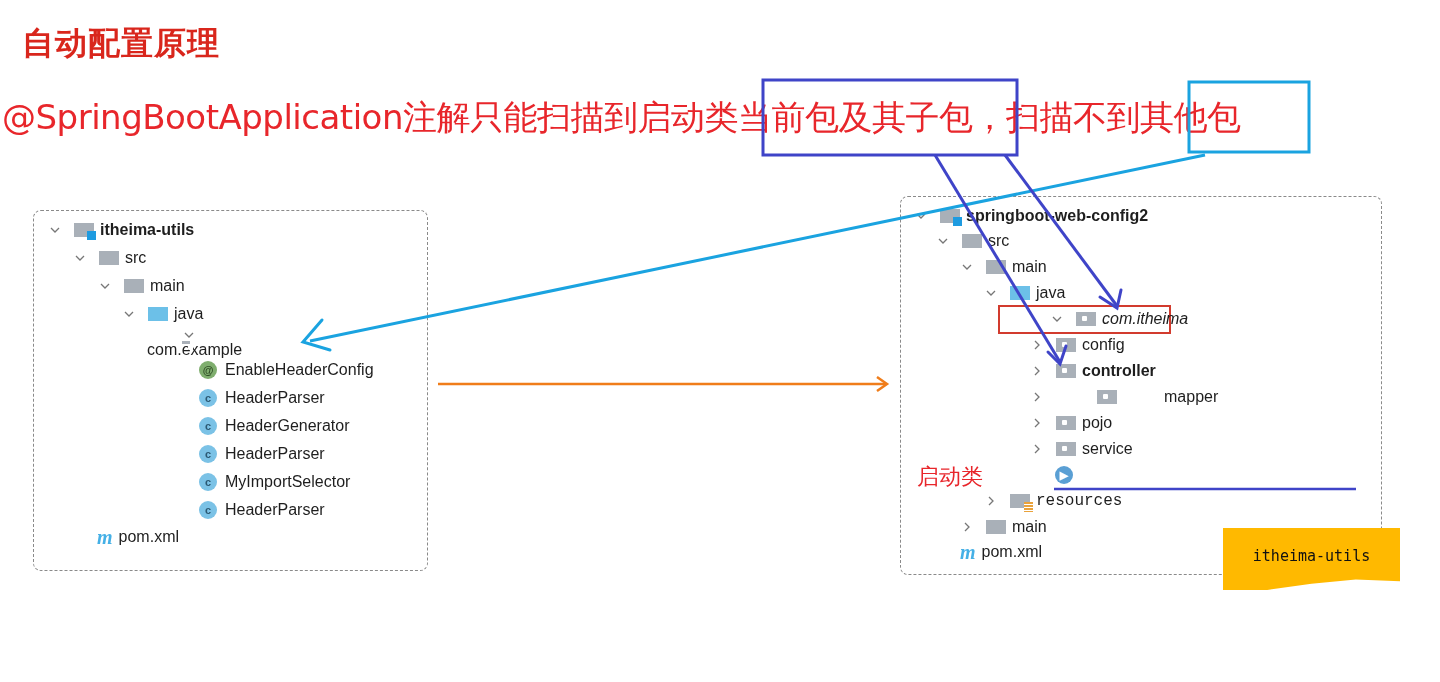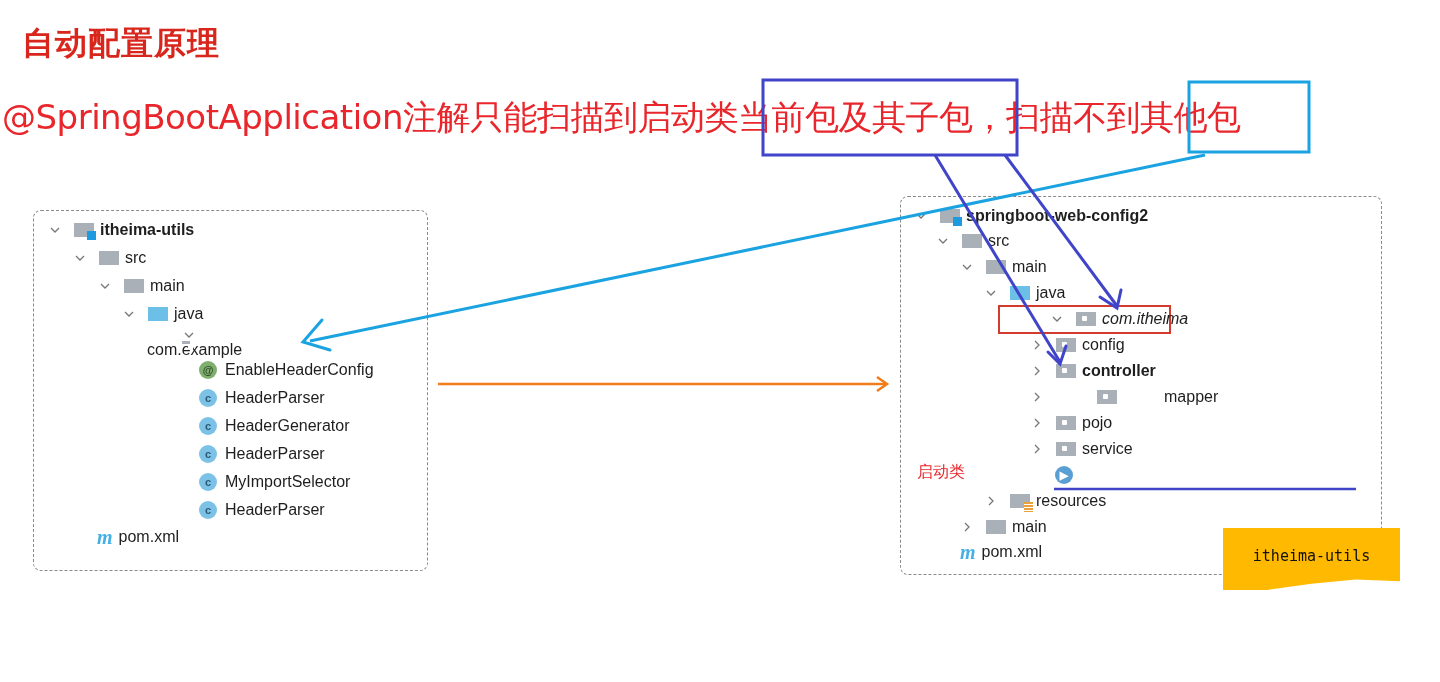--- a/index.html
+++ b/index.html
@@ -17,21 +17,21 @@
   .f-blue { background:#6cc0e8; }
   .f-pkg::after { content:""; position:absolute; left:6px; top:4px; width:5px; height:5px; background:#fff; border-radius:1px; }
   .f-mod::after { content:""; position:absolute; right:-2px; bottom:-3px; width:9px; height:9px; background:#1e9be0; }
   .f-res::after { content:""; position:absolute; right:-3px; bottom:-4px; width:9px; height:10px; background:repeating-linear-gradient(#e9a23b 0 2px, #fff 2px 3px); }
   .cls { width:18px; height:18px; border-radius:50%; background:#7bc2e6; color:#2c5a74; font-size:11px; font-weight:bold; display:inline-flex; align-items:center; justify-content:center; margin-right:8px; font-family:"Liberation Sans", sans-serif; }
   .ann { background:#7fae6e; color:#2f4d25; }
   .app { background:#5a9fd4; color:#fff; }
   .maven { color:#45b0e6; font-style:italic; font-weight:bold; font-size:20px; margin-right:6px; font-family:"Liberation Serif", serif; }
   .bold { font-weight:bold; }
   .hl-red { position:absolute; border:2px solid #d23b2e; }
-  .startup { position:absolute; left:917px; top:462px; font-size:16px; color:#e8262b; }
+  .startup { position:absolute; left:917px; top:462px; font-size:22px; color:#e8262b; }
   .sticky { position:absolute; left:1223px; top:528px; width:177px; height:62px; background:#ffb900;
             clip-path: polygon(0 0, 100% 0, 100% 86%, 75% 83%, 50% 90%, 25% 100%, 0 100%);
             display:flex; align-items:center; justify-content:center; font-family:"DejaVu Sans Mono", monospace; font-size:15px; color:#111; padding-bottom:6px; box-sizing:border-box; }
   svg.overlay { position:absolute; left:0; top:0; width:1440px; height:682px; pointer-events:none; }
 </style>
 </head>
 <body>
 
 <div class="title">自动配置原理</div>
 <div class="subtitle">@SpringBootApplication注解只能扫描到启动类当前包及其子包，扫描不到其他包</div>
@@ -203,21 +203,21 @@
       <svg viewBox="0 0 12 12">
         <path d="M4 2 L8 6 L4 10" stroke="#777" fill="none" stroke-width="1.3"></path>
       </svg>
     </span>
   <span class="folder f-gray f-pkg"></span>
   <span>service</span>
 </div>
 <div class="row" style="left:1055px; top:462px;">
   <span class="cls app">▶</span>
 </div>
-<div class="row" style="left:984px; top:488px;">
+<div class="row" style="left:984px; top:488px;font-family:Liberation Mono, monospace;">
   <span class="chev">
       <svg viewBox="0 0 12 12">
         <path d="M4 2 L8 6 L4 10" stroke="#777" fill="none" stroke-width="1.3"></path>
       </svg>
     </span>
   <span class="folder f-gray f-res"></span>
   <span>resources</span>
 </div>
 <div class="row" style="left:960px; top:514px;">
   <span class="chev">

